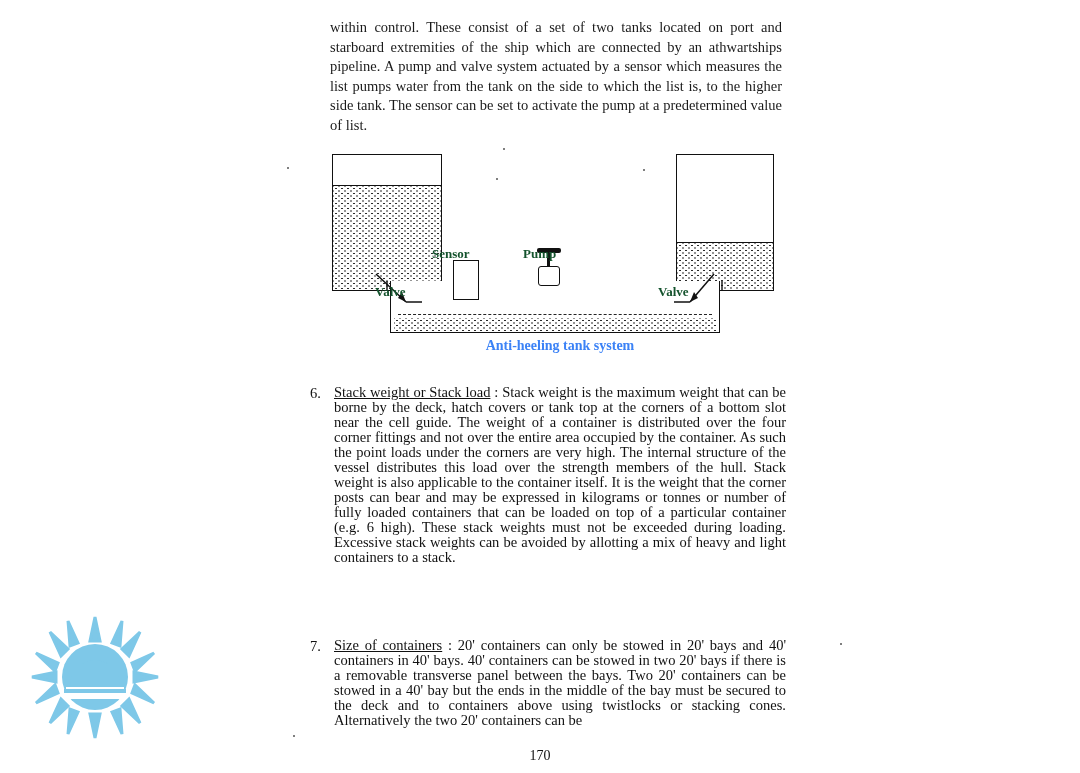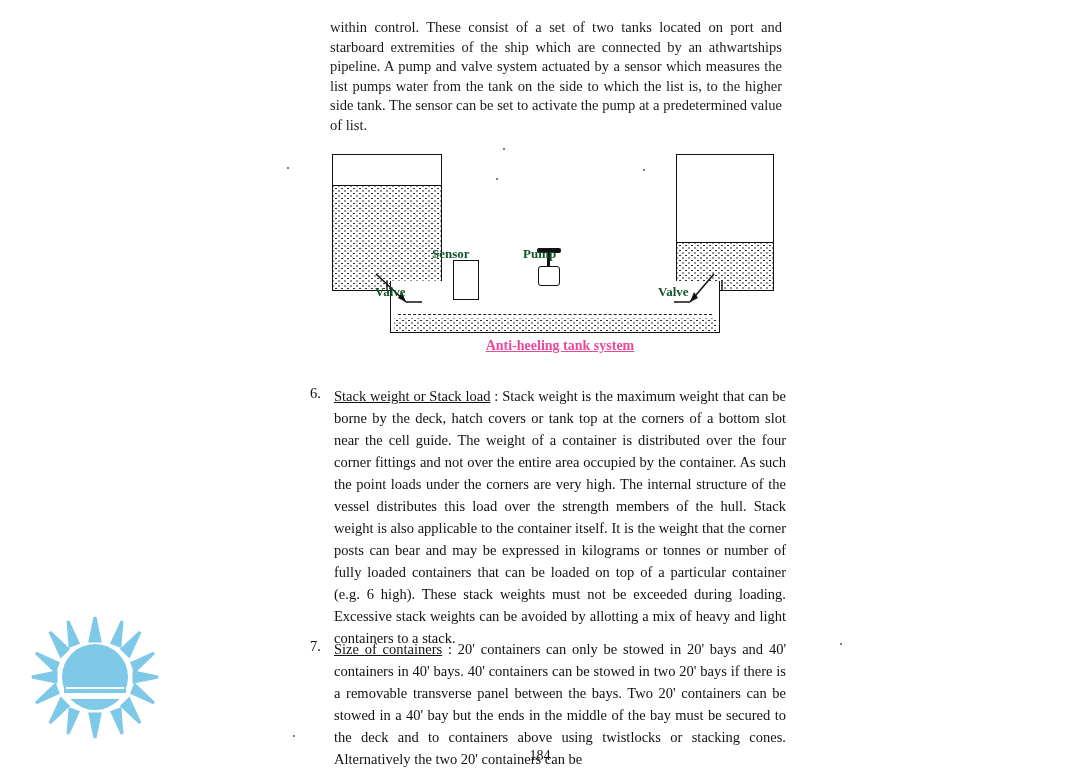--- a/index.html
+++ b/index.html
@@ -165,22 +165,21 @@
   #valve-right-label { left: 348px; top: 136px; }
   #diagram-caption {
     position: absolute;
     left: 0;
     top: 190px;
     width: 500px;
     text-align: center;
     font-weight: bold;
     font-size: 14px;
     font-family: "Liberation Serif", serif;
-    color: #ec4899;
-    text-decoration: underline;
+    color: #3b82f6;
   }
   .valve-svg {
     position: absolute;
     left: 0; top: 0;
     width: 500px;
     height: 210px;
     pointer-events: none;
   }
   
   .item {
@@ -188,21 +187,21 @@
   }
   .item .num {
     position: absolute;
     left: 0;
     top: 0;
     font-size: 14.5px;
   }
   .item .body {
     margin-left: 24px;
     font-size: 14.5px;
-    line-height: 22px;
+    line-height: 15px;
     text-align: justify;
   }
   .u { text-decoration: underline; }
   #item-6 { left: 310px; top: 385px; width: 476px; }
   #item-7 { left: 310px; top: 638px; width: 476px; }
 
   #page-number {
     position: absolute;
     left: 0;
     top: 748px;
@@ -308,21 +307,21 @@
   <div class="item" id="item-6">
     <span class="num">6.</span>
     <div class="body"><span class="u">Stack weight or Stack load</span><span> : </span><span>Stack weight is the maximum weight that can be borne by the deck, hatch covers or tank top at the corners of a bottom slot near the cell guide.    The weight of a container is distributed over the four corner fittings and not over the entire area occupied by the container.  As such the point loads under the corners are very high.  The internal structure of the vessel distributes this load over the strength members of the hull. Stack weight is also applicable to the container itself. It is the weight that the corner posts can bear and may be expressed in kilograms or tonnes or number of fully loaded containers that can be loaded on top of a particular container (e.g. 6 high).  These stack weights must not be exceeded during loading.  Excessive stack weights can be avoided by allotting a mix of heavy and light containers to a stack.</span></div>
   </div>
 
   <div class="item" id="item-7">
     <span class="num">7.</span>
     <div class="body"><span class="u">Size of containers</span><span> : </span><span>20' containers can only be stowed in 20' bays and 40' containers in 40' bays.  40' containers can be stowed in two 20' bays if there is a removable transverse panel between the bays.  Two 20' containers can be stowed in a 40' bay  but the ends in the middle of the bay must be secured to the deck and to containers above using twistlocks or stacking cones.    Alternatively  the  two  20'  containers  can  be</span></div>
   </div>
 
-  <div id="page-number">184</div>
+  <div id="page-number">170</div>
 
   <div id="watermark">
     <svg id="watermark-logo" viewBox="0 0 130 125">
       <g stroke="#7ec8e8" stroke-width="3" fill="#7ec8e8">
         <g>
           <polygon points="65,2 70,26 60,26"></polygon>
           <polygon points="65,123 70,99 60,99"></polygon>
           <polygon points="2,62 26,57 26,67"></polygon>
           <polygon points="128,62 104,57 104,67"></polygon>
           <polygon points="20,17 38,34 31,41"></polygon>

